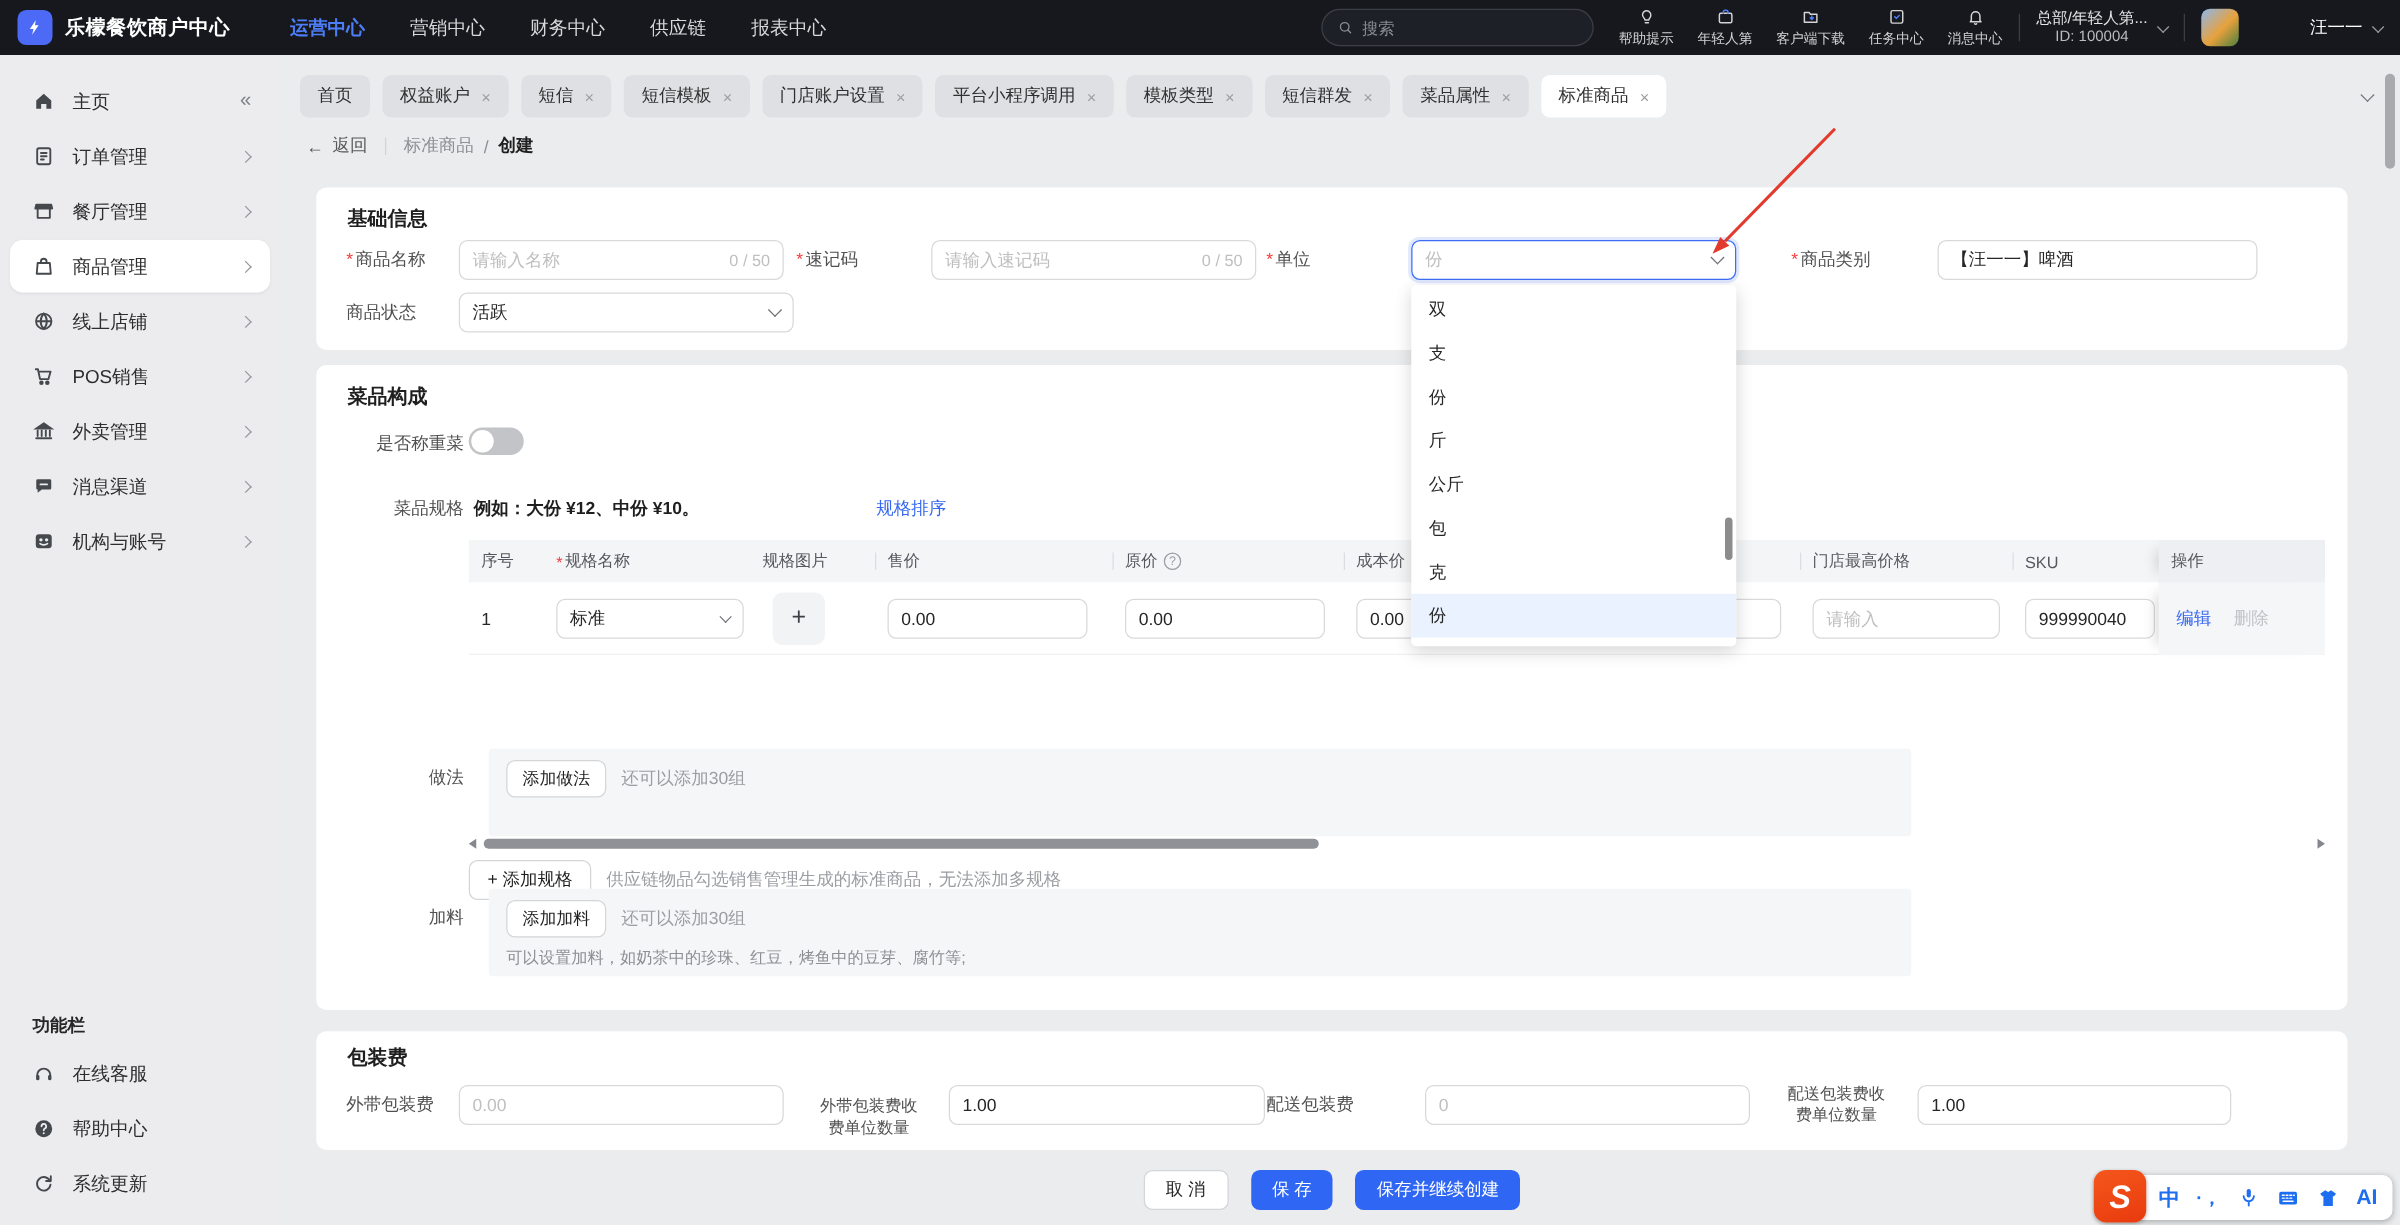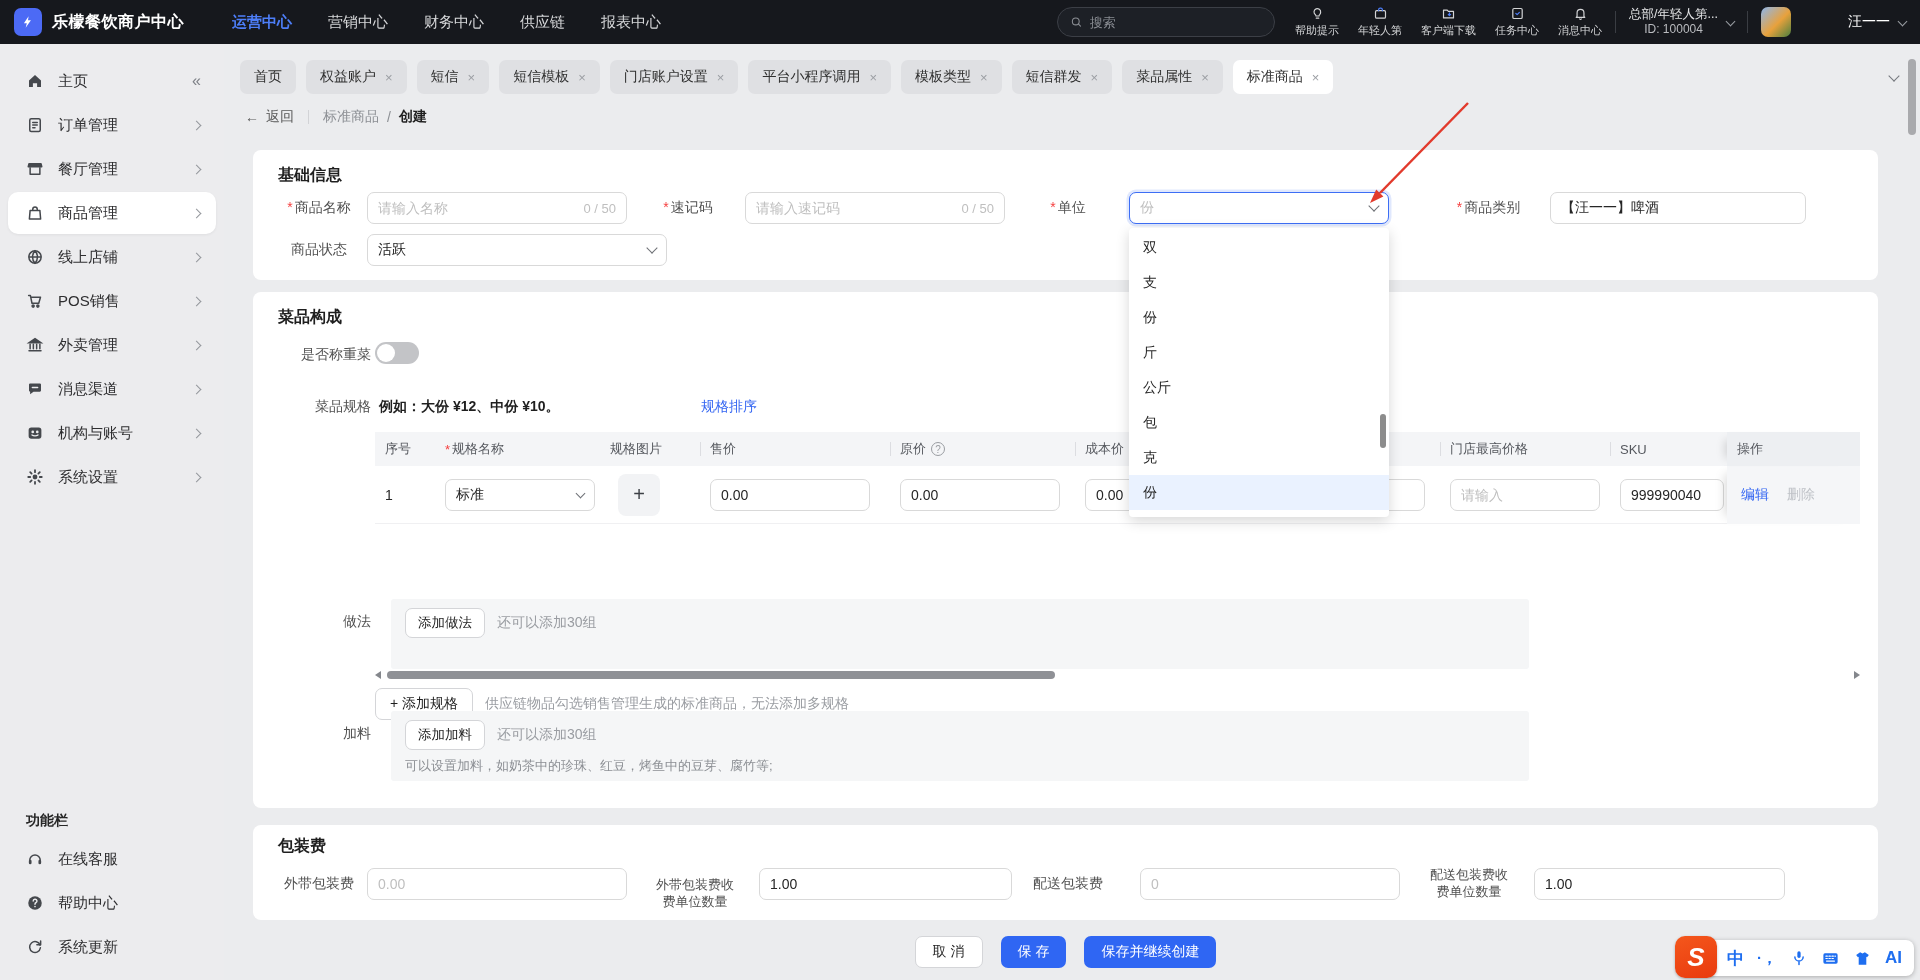--- a/index.html
+++ b/index.html
@@ -56,21 +56,21 @@
   .bc-current { color:#1f1f1f; font-weight:700; }
 
   .card { position:absolute; left:29px; width:1625px; background:#fff; border-radius:8px; }
   .card h3 { position:absolute; left:25px; top:15px; font-size:16px; font-weight:700; color:#1f1f1f; }
 
   .card-basic { top:106px; height:130px; }
   .card-comp  { top:248px; height:516px; }
   .card-pack  { top:781px; height:95px; }
 
   .field { position:absolute; display:flex; align-items:center; height:32px; }
-  .flabel { font-size:14px; color:#515151; white-space:nowrap; text-align:center; flex:none; }
+  .flabel { font-size:14px; color:#515151; white-space:nowrap; text-align:left; flex:none; }
   .star { color:#f53f3f; margin-right:2px; }
   .ibox { position:relative; height:32px; border:1px solid #d9d9d9; border-radius:7px; background:#fff; display:flex; align-items:center; padding:0 10px; font-size:14px; margin-left:6px; }
   .ibox input { border:none; outline:none; width:100%; font-size:14px; color:#262626; font-family:inherit; background:transparent; }
   .ibox input::placeholder { color:#bfbfbf; }
   .counter { position:absolute; right:10px; color:#bfbfbf; font-size:13px; background:#fff; padding-left:5px; }
   .selbox { justify-content:space-between; cursor:pointer; }
   .selbox .chevg { width:8px; height:8px; border-right:1.5px solid #6e7176; border-bottom:1.5px solid #6e7176; transform:rotate(45deg); margin-top:-4px; flex:none; }
   .selbox.ph .val { color:#bfbfbf; }
   .selbox.focused { border:1px solid #3d6ef5; box-shadow:0 0 0 2.5px rgba(61,110,245,.16); }
 
@@ -282,28 +282,20 @@
   <div class="side-item">
     <svg viewBox="0 0 24 24">
         <rect x="3.5" y="4.5" width="17" height="15" rx="3.5" fill="currentColor"></rect>
         <circle cx="9" cy="10.5" r="1.8" fill="#ececee"></circle>
         <circle cx="15" cy="10.5" r="1.8" fill="#ececee"></circle>
         <path d="M8 14.6c2 1.6 6 1.6 8 0" stroke="#ececee" stroke-width="1.8" fill="none" stroke-linecap="round"></path>
       </svg>
     <span class="lbl">机构与账号</span>
     <span class="side-chev"></span>
   </div>
-  <div class="side-item">
-    <svg viewBox="0 0 24 24" fill="none" stroke="currentColor" stroke-width="2.4" stroke-linecap="round">
-        <circle cx="12" cy="12" r="3.2" fill="currentColor" stroke="none"></circle>
-        <path d="M12 3v2.6M12 18.4V21M3 12h2.6M18.4 12H21M5.6 5.6l1.9 1.9M16.5 16.5l1.9 1.9M18.4 5.6l-1.9 1.9M7.5 16.5l-1.9 1.9"></path>
-      </svg>
-    <span class="lbl">系统设置</span>
-    <span class="side-chev"></span>
-  </div>
 
   <div class="side-footer">
     <div class="side-cap">功能栏</div>
     <div class="side-item">
       <svg viewBox="0 0 24 24" fill="none" stroke="currentColor" stroke-width="2" stroke-linecap="round">
           <path d="M5 13.5a7 7 0 0 1 14 0"></path>
           <rect x="3.8" y="13" width="3.6" height="6" rx="1.8" fill="currentColor" stroke="none"></rect>
           <rect x="16.6" y="13" width="3.6" height="6" rx="1.8" fill="currentColor" stroke="none"></rect>
         </svg>
       <span class="lbl">在线客服</span>
@@ -406,21 +398,21 @@
       </span>
     </div>
     <div class="field" style="top:42px;left:1180px;">
       <span class="flabel" style="width:111px;"><span class="star">*</span><span>商品类别</span></span>
       <span class="ibox" style="width:256px;">
         <input value="【汪一一】啤酒" style="">
       </span>
     </div>
     <div class="field" style="top:84px;left:24px;">
       <span class="flabel" style="width:84px;">商品状态</span>
-      <span class="ibox selbox" style="width:300px;">
+      <span class="ibox selbox" style="width:268px;">
         <span class="val">活跃</span>
         <span class="chevg"></span>
       </span>
     </div>
   </section>
 
   <section class="card card-comp">
     <h3>菜品构成</h3>
 
     <span class="rowlabel" style="top:54px;">是否称重菜</span>

